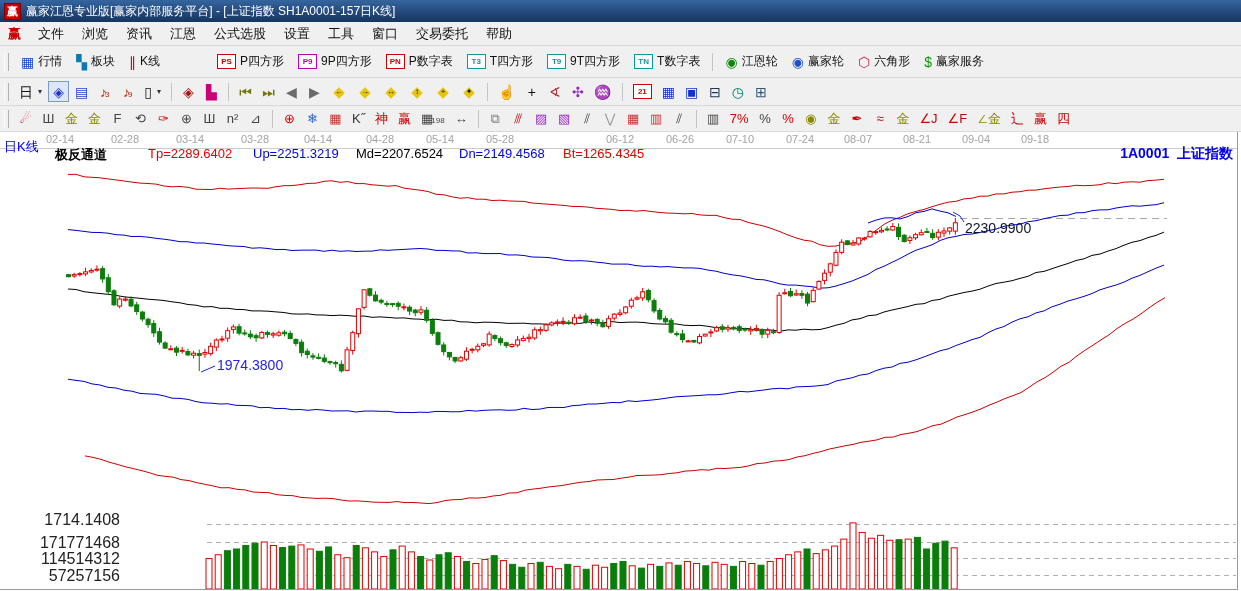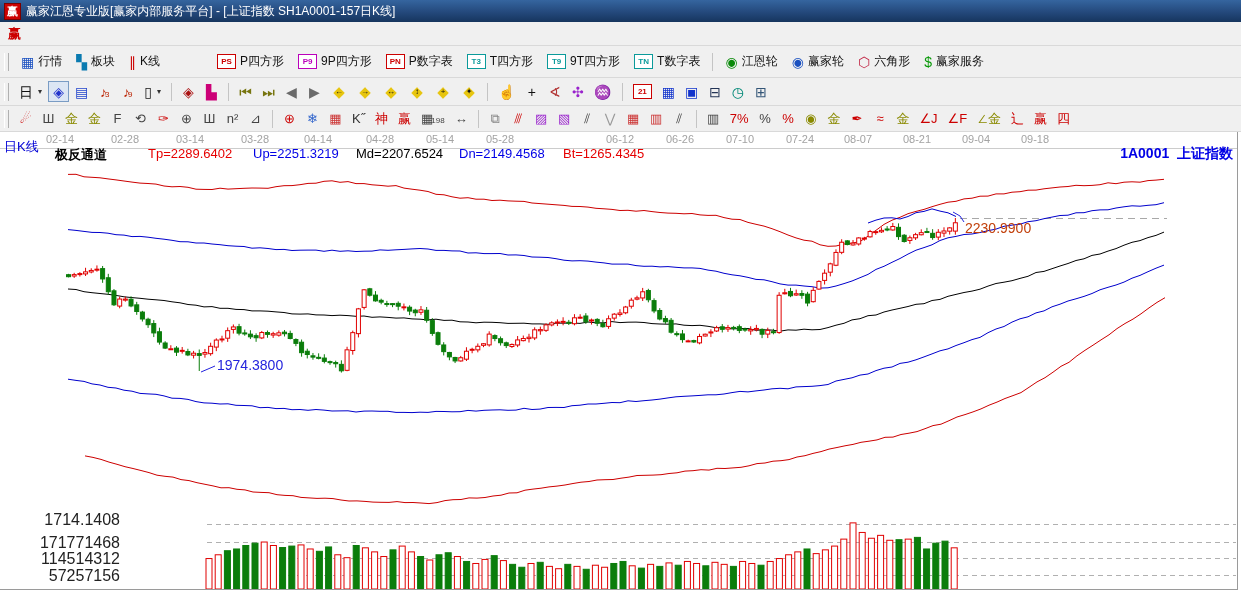--- a/index.html
+++ b/index.html
@@ -42,36 +42,37 @@
   .kline-label{position:absolute;left:4px;top:6px;color:#0000d6;font-size:13px;z-index:3;}
   .x-label{position:absolute;top:1px;font-size:11px;color:#a3a3a3;transform:translateX(-50%);white-space:nowrap;z-index:2;}
   .ind-row{position:absolute;left:0;top:14px;height:16px;font-size:13px;z-index:3;white-space:nowrap;}
   .ind-name{position:absolute;left:55px;color:#000;font-weight:bold;}
   .ind-tp{position:absolute;left:148px;color:#e60000;}
   .ind-up{position:absolute;left:253px;color:#0000e6;}
   .ind-md{position:absolute;left:356px;color:#000;}
   .ind-dn{position:absolute;left:459px;color:#0000e6;}
   .ind-bt{position:absolute;left:563px;color:#e60000;}
   .symbol-box{position:absolute;right:8px;top:13px;color:#0000e6;font-size:14px;font-weight:bold;z-index:3;}
-  .price-tag{position:absolute;left:965px;top:88px;color:#c2410c;font-size:14px;z-index:3;text-align:center;}
+  .price-tag{position:absolute;left:965px;top:88px;color:#0f172a;font-size:14px;z-index:3;text-align:center;}
   .low-tag{position:absolute;left:217px;top:225px;color:#2323dd;font-size:14px;z-index:3;}
   .vol-label{position:absolute;left:28px;width:92px;text-align:right;font-size:16px;color:#222;z-index:3;}
 </style>
 </head>
 <body>
 
 <div class="app">
 
   <div class="titlebar">
     <span class="logo">赢</span>
     <span>赢家江恩专业版[赢家内部服务平台] - [上证指数  SH1A0001-157日K线]</span>
   </div>
 
   <div class="menubar">
     <span class="mlogo">赢</span>
+    <span id="menu-items"><span class="menu-item">文件</span><span class="menu-item">浏览</span><span class="menu-item">资讯</span><span class="menu-item">江恩</span><span class="menu-item">公式选股</span><span class="menu-item">设置</span><span class="menu-item">工具</span><span class="menu-item">窗口</span><span class="menu-item">交易委托</span><span class="menu-item">帮助</span></span>
   </div>
 
   <div class="toolbar tb1">
     <span class="grip"></span>
     <span id="tb1-items" style="display:inline-flex;align-items:center;">
         <button class="tbtn">
           <span class="gi" style="color: rgb(26, 80, 192);">▦</span>
           <span>行情</span>
         </button>
         <button class="tbtn">

